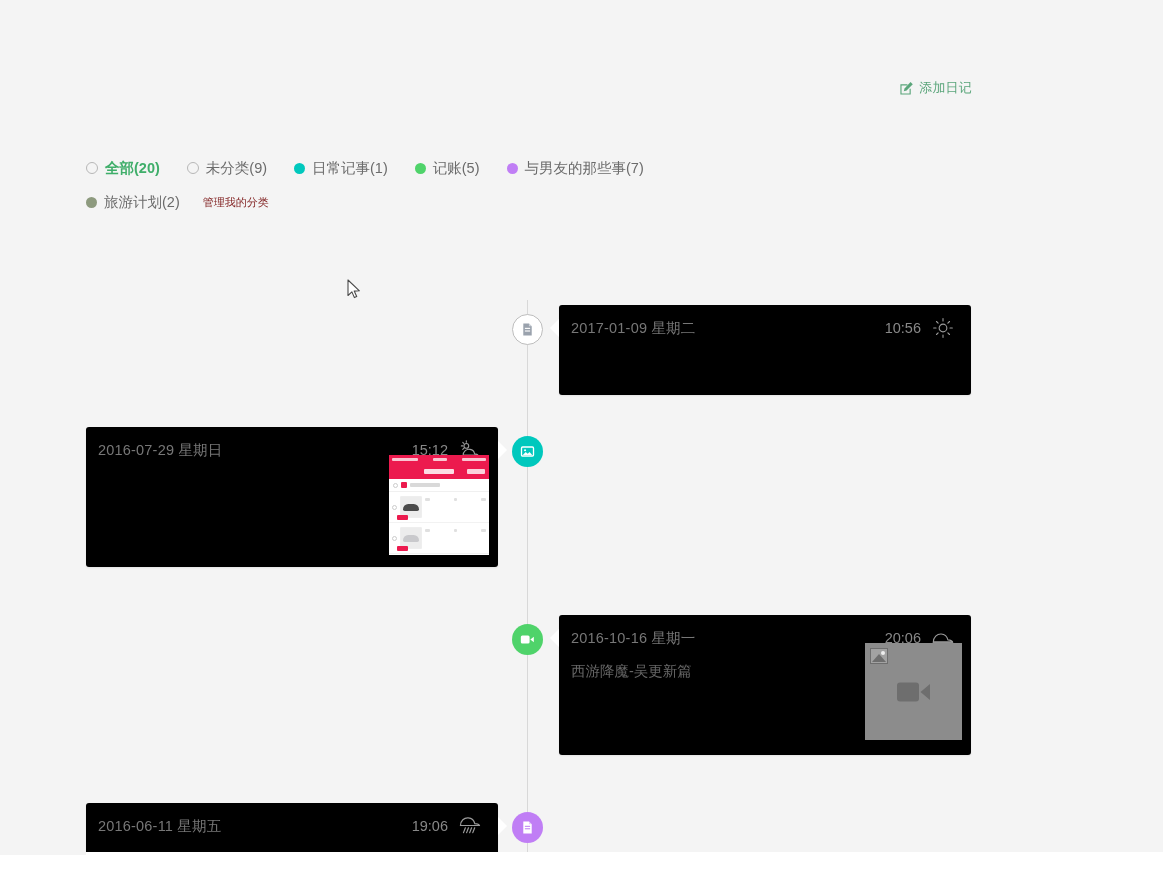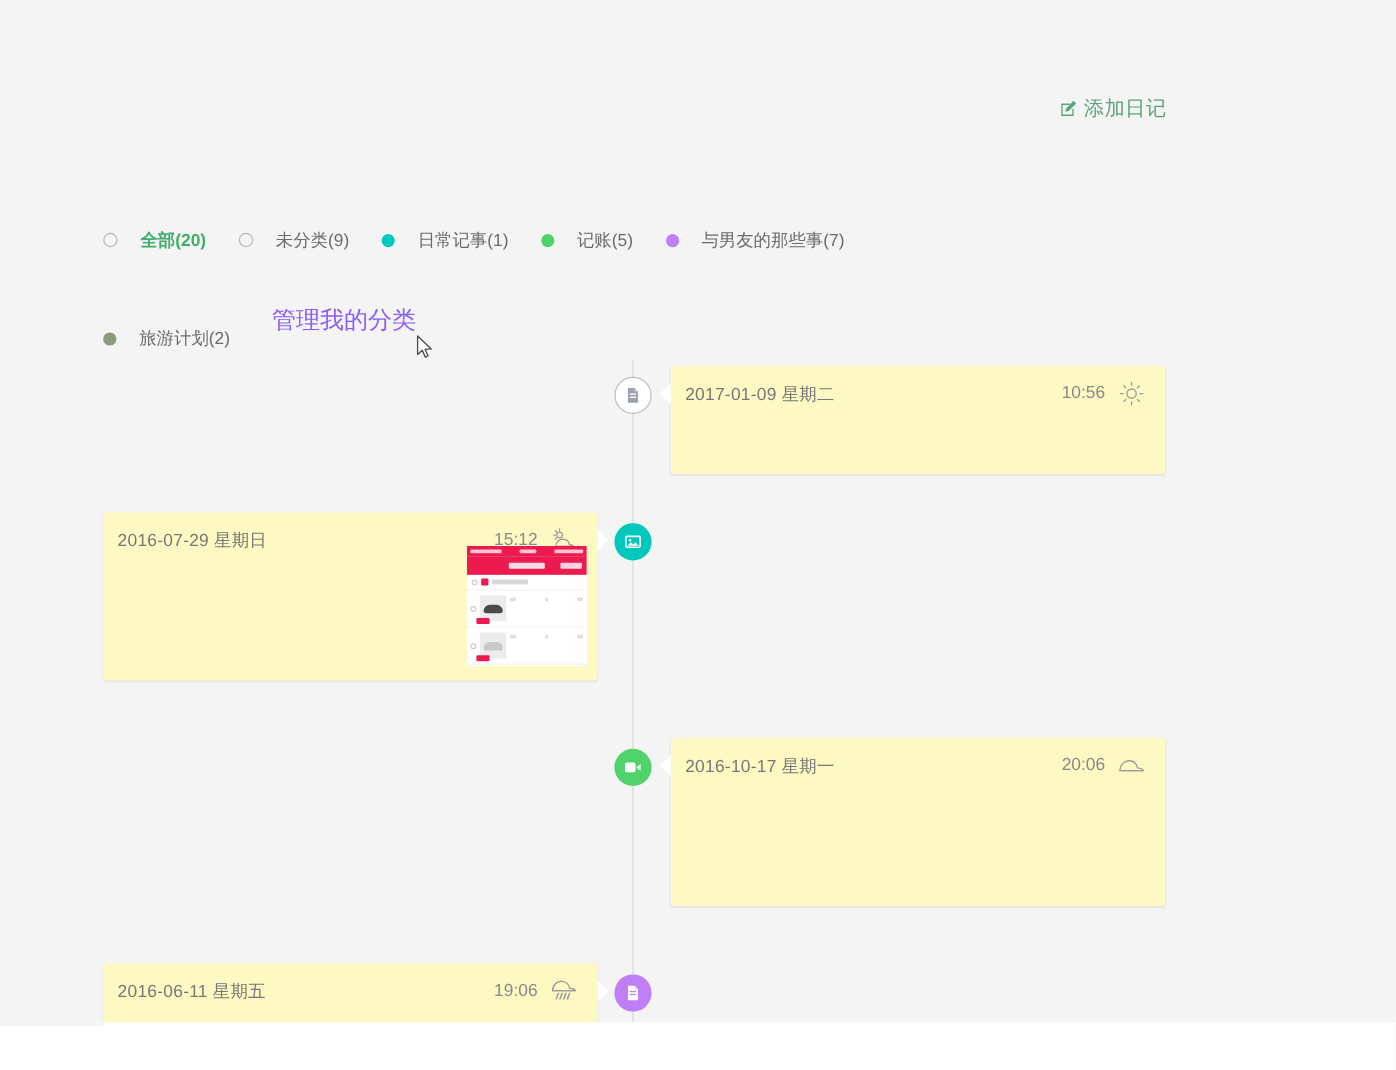--- a/index.html
+++ b/index.html
@@ -33,21 +33,21 @@
 
   
   .add-diary {
     position: absolute;
     right: 191px;
     top: 79px;
     display: flex;
     align-items: center;
     gap: 5px;
     color: #5aa57a;
-    font-size: 17px;
+    font-size: 13px;
     cursor: pointer;
     letter-spacing: .2px;
   }
   .add-diary .pencil-box {
     width: 15px; height: 15px;
     position: relative;
     display: inline-block;
   }
   .add-diary .pencil-box svg { display:block; }
 
@@ -58,47 +58,46 @@
     top: 157px;
     width: 900px;
     display: flex;
     flex-wrap: wrap;
     align-items: center;
     row-gap: 12px;
   }
   .filter-item {
     display: flex;
     align-items: center;
-    gap: 19px;
+    gap: 7px;
     font-size: 14.5px;
     color: #6b6b6b;
     cursor: pointer;
     margin-right: 27px;
     height: 22px;
     white-space: nowrap;
-    margin-top: 32px;
   }
   .filter-item.active .filter-label {
     color: #3fae6a;
     font-weight: bold;
   }
   .dot {
     width: 11px; height: 11px;
     border-radius: 50%;
     display: inline-block;
     flex: 0 0 auto;
   }
   .dot.hollow {
     background: transparent;
     border: 1.4px solid #b7b7b7;
     width: 12px; height: 12px;
   }
   .manage-link {
-    font-size: 20px;
-    color: #8b5cf6;
+    font-size: 11px;
+    color: #7f1d1d;
     cursor: pointer;
     margin-left: 16px;
   }
 
   
   .timeline {
     position: absolute;
     left: 0; top: 280px;
     width: 1163px;
     height: 612px;
@@ -126,21 +125,21 @@
     cursor: pointer;
   }
   .marker.hollow {
     background: #ffffff;
     border: 1.2px solid #bdbdbd;
   }
   .marker svg { display:block; }
 
   .card {
     position: absolute;
-    background: #fef9c3;
+    background: #000000;
     border-radius: 3px;
     box-shadow: 0 1px 2px rgba(0,0,0,.07);
     overflow: visible;
   }
   .card::after {
     content: "";
     position: absolute;
     top: 14px;
     width: 0; height: 0;
     border-top: 9px solid transparent;
@@ -431,28 +430,40 @@
 
     <div class="tl-row">
       <div class="marker" style="top:344px; background:#4fd36a">
         <svg width="15" height="13" viewBox="0 0 18 14">
           <rect x="1" y="2.2" width="10.5" height="9.6" rx="1.8" fill="#ffffff"></rect>
           <path d="M12.4 7 L16.6 3.6 v6.8 z" fill="#ffffff"></path>
         </svg>
       </div>
       <div class="card right" style="left:559px; top:335px; width:412px; height:140px;">
         <div class="card-head">
-          <span class="card-date">2016-10-17 星期一</span>
+          <span class="card-date">2016-10-16 星期一</span>
           <span class="card-time">20:06</span>
           <span class="weather">
             <svg width="24" height="20" viewBox="0 0 26 20" fill="none" stroke="#9b9b9b" stroke-width="1.2" stroke-linecap="round">
               <path d="M2.5 14.5 C2.5 9.2 6.6 5.4 11 5.6 C15.1 5.8 17.6 8.8 18.3 12 C21.6 12.3 23.2 13.2 23.4 14.5 Z" fill="none"></path>
               <line x1="2.5" y1="14.5" x2="23.4" y2="14.5"></line>
             </svg>
           </span>
+        </div>
+        <div class="card-body">
+          <div class="card-text">西游降魔-吴更新篇</div>
+          <div class="thumb-video" style="right:9px; top:-18px;">
+            <span class="broken-img"></span>
+            <span class="video-glyph">
+              <svg width="34" height="25" viewBox="0 0 34 25">
+                <rect x="0" y="3" width="22" height="19" rx="3" fill="#6e6e6e"></rect>
+                <path d="M23.5 12.5 L33 4.5 v16 z" fill="#6e6e6e"></path>
+              </svg>
+            </span>
+          </div>
         </div>
       </div>
     </div>
 
     <div class="tl-row">
       <div class="marker" style="top:532px; background:#c07ef5">
         <svg width="15" height="15" viewBox="0 0 16 16">
           <path d="M3.5 1.5 h6 l3 3 v10 h-9 z" fill="#ffffff"></path>
           <path d="M9.5 1.5 l3 3 h-3 z" fill="#e3c9fb"></path>
           <rect x="5.2" y="6.2" width="5.6" height="1.1" fill="#c07ef5"></rect>

